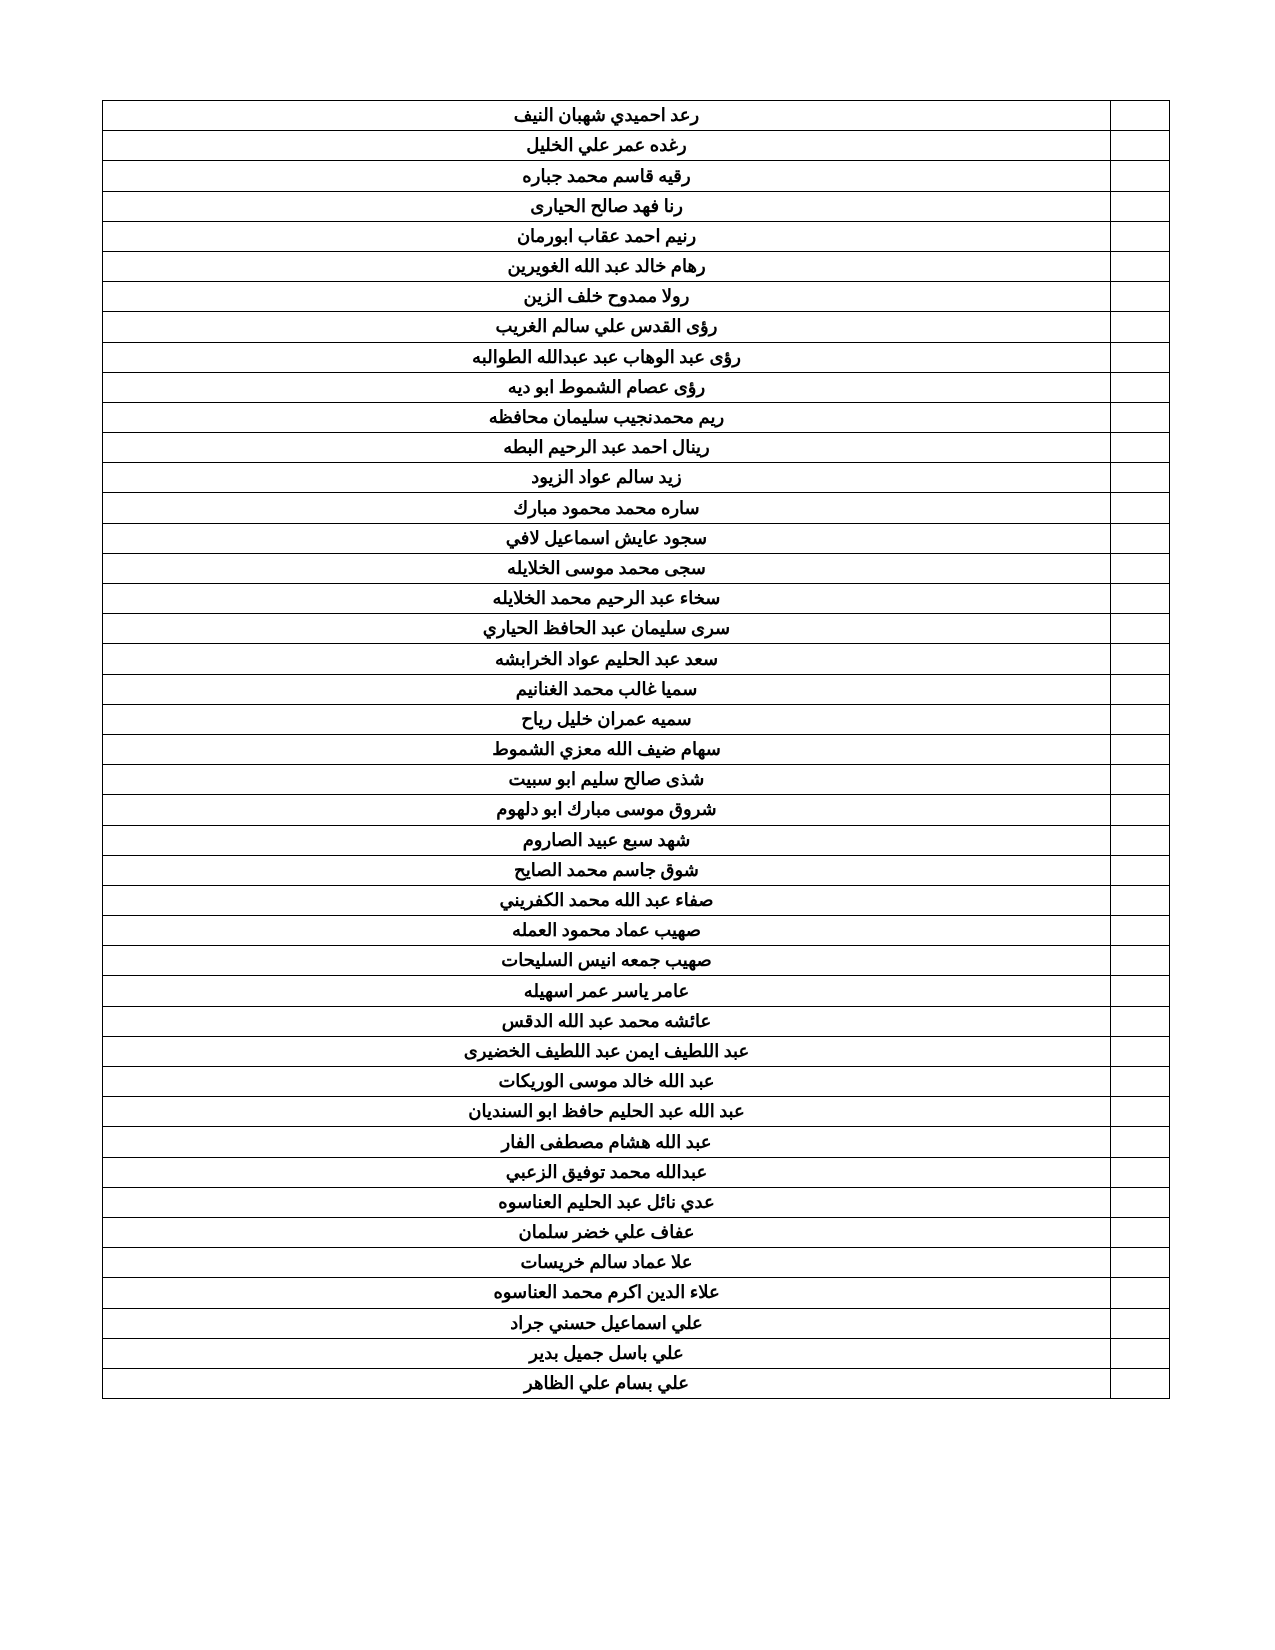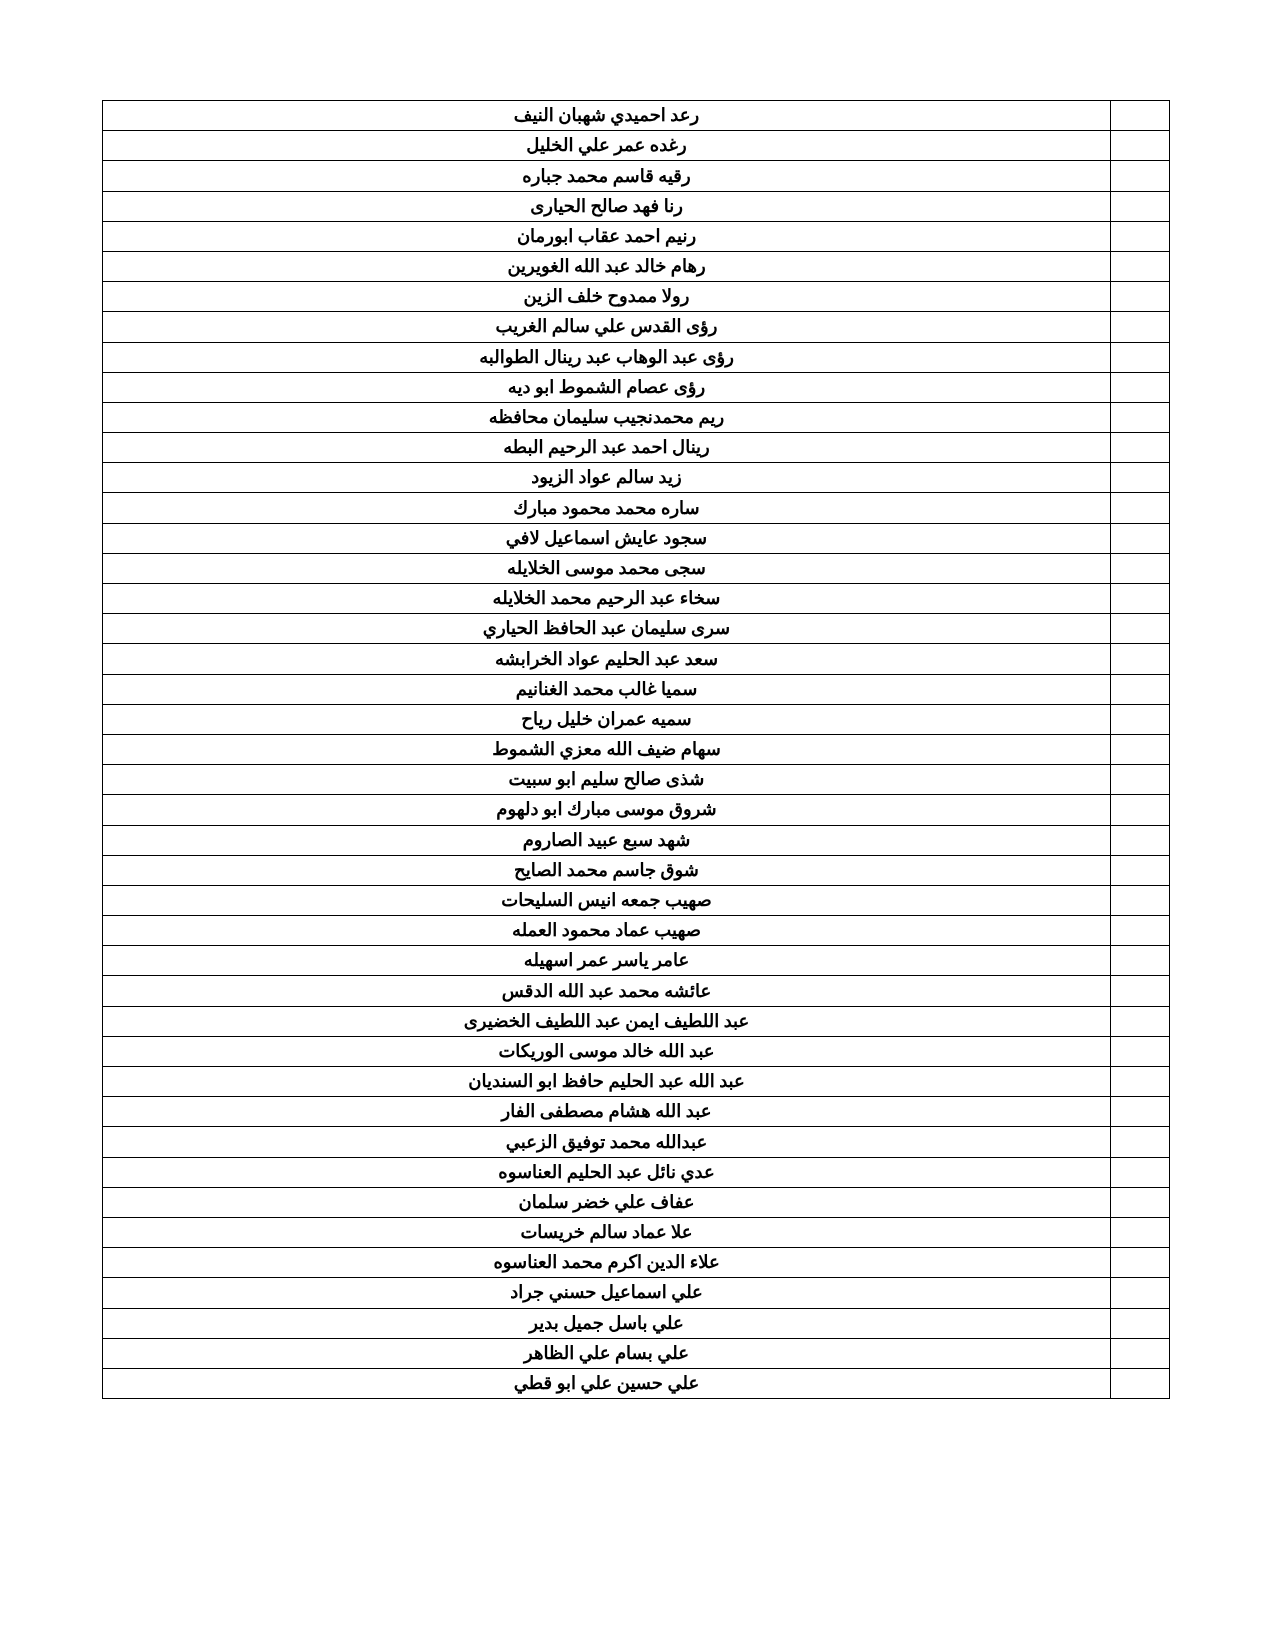--- a/index.html
+++ b/index.html
@@ -80,21 +80,21 @@
         <tr>
           <td class="col-index"></td>
           <td class="col-name">رولا ممدوح خلف الزين</td>
         </tr>
         <tr>
           <td class="col-index"></td>
           <td class="col-name">رؤى القدس علي سالم الغريب</td>
         </tr>
         <tr>
           <td class="col-index"></td>
-          <td class="col-name">رؤى عبد الوهاب عبد رينال الطوالبه</td>
+          <td class="col-name">رؤى عبد الوهاب عبد عبدالله الطوالبه</td>
         </tr>
         <tr>
           <td class="col-index"></td>
           <td class="col-name">رؤى عصام الشموط ابو ديه</td>
         </tr>
         <tr>
           <td class="col-index"></td>
           <td class="col-name">ريم محمدنجيب سليمان محافظه</td>
         </tr>
         <tr>
@@ -152,28 +152,32 @@
         <tr>
           <td class="col-index"></td>
           <td class="col-name">شهد سبع عبيد الصاروم</td>
         </tr>
         <tr>
           <td class="col-index"></td>
           <td class="col-name">شوق جاسم محمد الصايح</td>
         </tr>
         <tr>
           <td class="col-index"></td>
+          <td class="col-name">صفاء عبد الله محمد الكفريني</td>
+        </tr>
+        <tr>
+          <td class="col-index"></td>
+          <td class="col-name">صهيب عماد محمود العمله</td>
+        </tr>
+        <tr>
+          <td class="col-index"></td>
           <td class="col-name">صهيب جمعه انيس السليحات</td>
         </tr>
         <tr>
           <td class="col-index"></td>
-          <td class="col-name">صهيب عماد محمود العمله</td>
-        </tr>
-        <tr>
-          <td class="col-index"></td>
           <td class="col-name">عامر ياسر عمر اسهيله</td>
         </tr>
         <tr>
           <td class="col-index"></td>
           <td class="col-name">عائشه محمد عبد الله الدقس</td>
         </tr>
         <tr>
           <td class="col-index"></td>
           <td class="col-name">عبد اللطيف ايمن عبد اللطيف الخضيرى</td>
         </tr>
@@ -213,20 +217,16 @@
           <td class="col-index"></td>
           <td class="col-name">علي اسماعيل حسني جراد</td>
         </tr>
         <tr>
           <td class="col-index"></td>
           <td class="col-name">علي باسل جميل بدير</td>
         </tr>
         <tr>
           <td class="col-index"></td>
           <td class="col-name">علي بسام علي الظاهر</td>
-        </tr>
-        <tr>
-          <td class="col-index"></td>
-          <td class="col-name">علي حسين علي ابو قطي</td>
         </tr>
       </tbody>
   </table>
 </div>
 
 </body></html>

